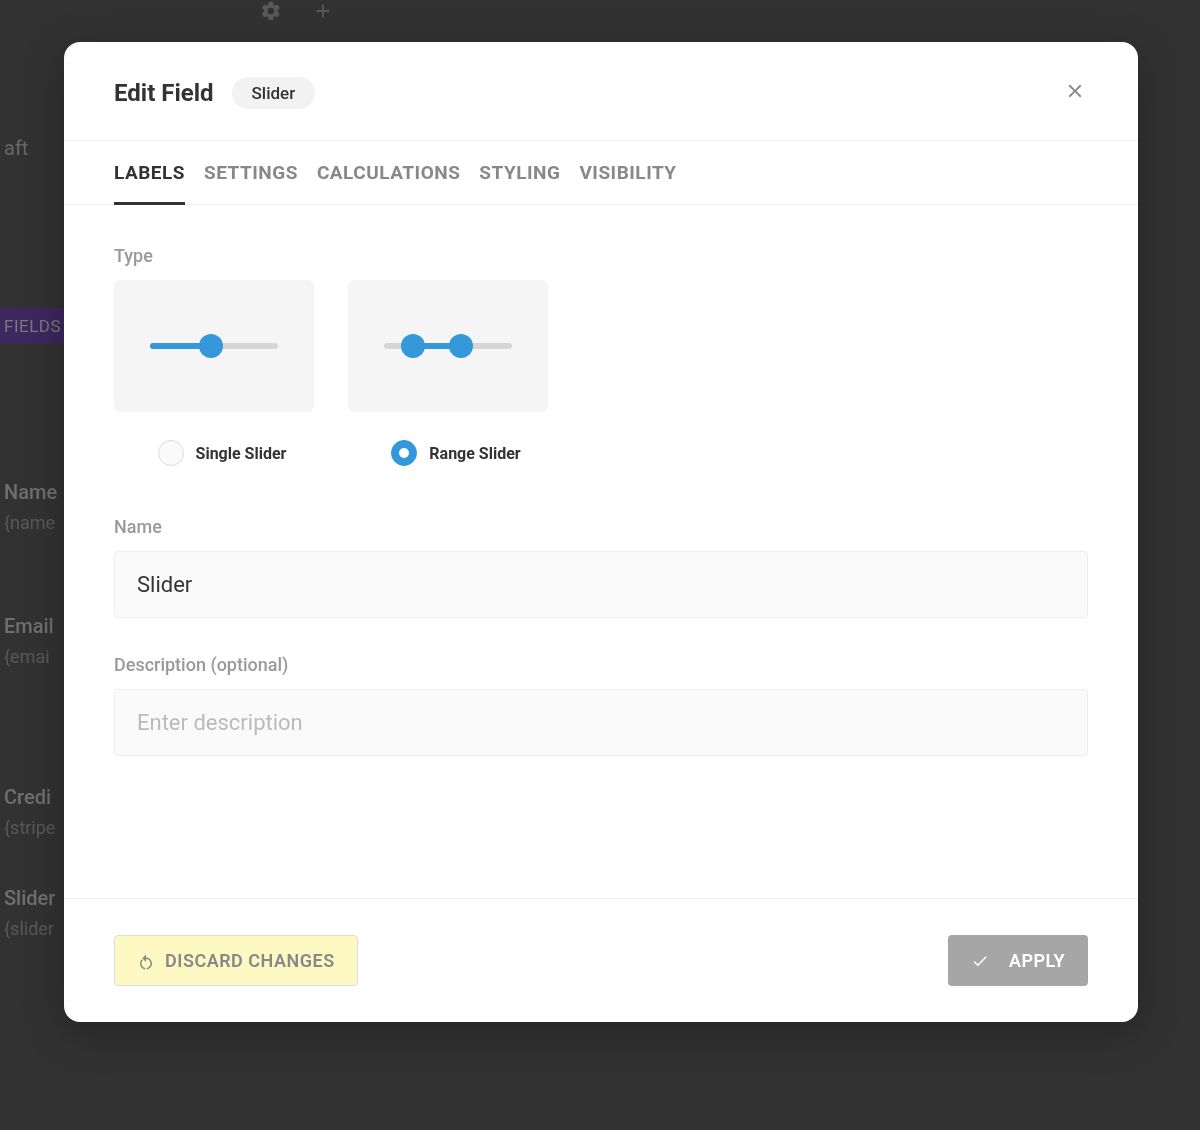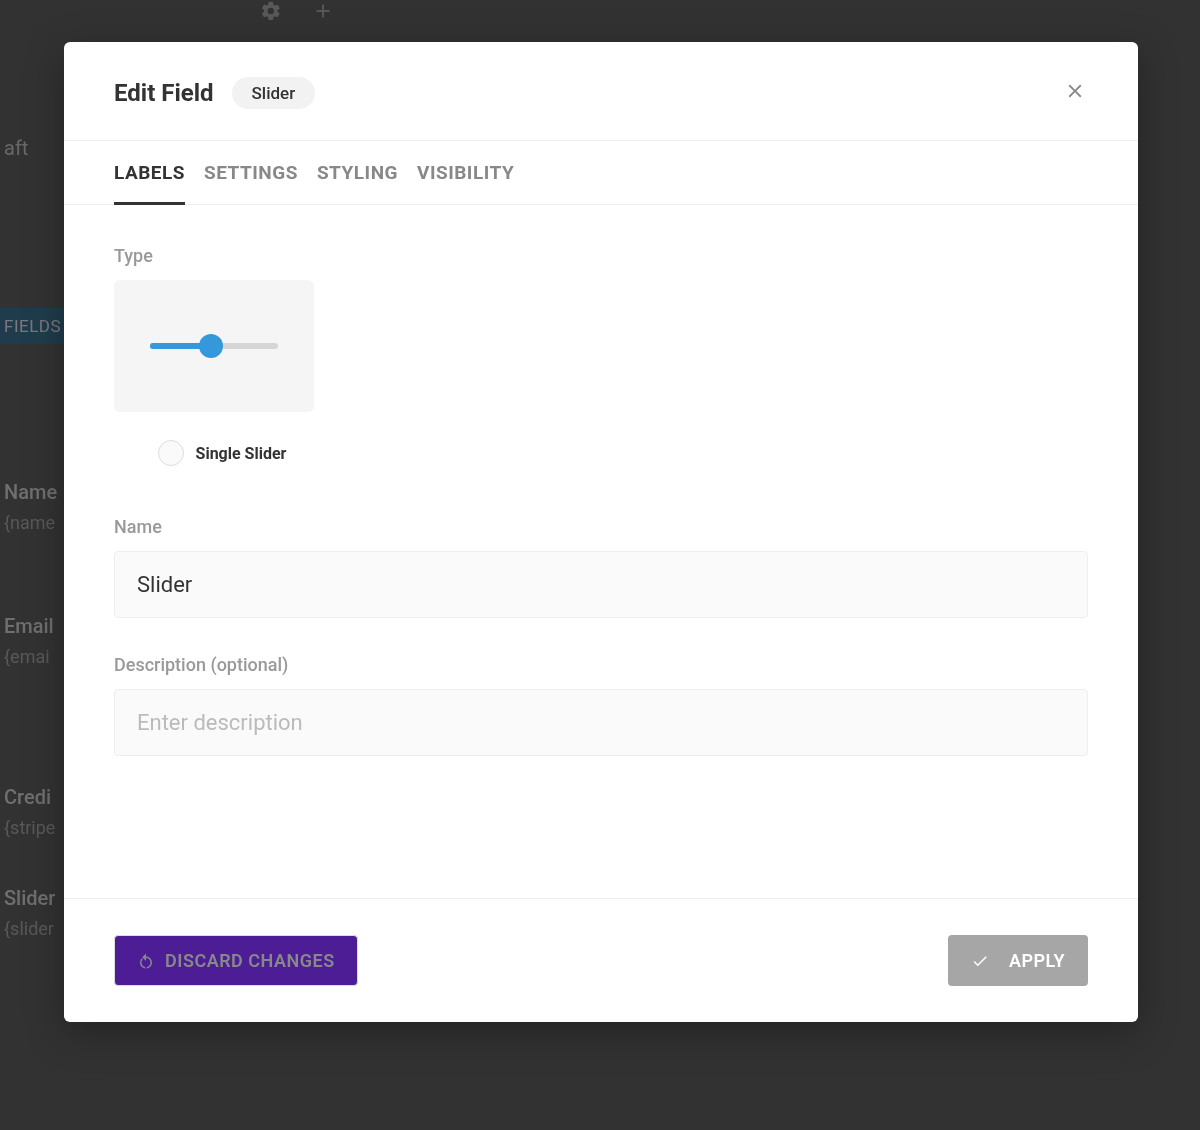--- a/index.html
+++ b/index.html
@@ -14,41 +14,41 @@
 
     
     .bg-layer {
       position: absolute;
       inset: 0;
       color: #888;
     }
     .bg-icons { position: absolute; top: 0px; left: 260px; display: flex; gap: 30px; }
     .bg-icons svg { width: 22px; height: 22px; fill: #888; }
     .bg-left-text { position: absolute; left: 4px; color: #aaa; font-size: 20px; }
-    .bg-fields { position: absolute; top: 308px; left: 0; background: #0c4a6e; color: #d4cddc; padding: 8px 12px 8px 4px; font-size: 17px; letter-spacing: 0.5px; }
+    .bg-fields { position: absolute; top: 308px; left: 0; background: #4c1d95; color: #d4cddc; padding: 8px 12px 8px 4px; font-size: 17px; letter-spacing: 0.5px; }
     .bg-field-block { position: absolute; left: 4px; }
     .bg-field-label { color: #bbb; font-size: 20px; font-weight: 500; }
     .bg-field-key { color: #888; font-size: 18px; margin-top: 8px; }
 
     
     .overlay {
       position: absolute;
       inset: 0;
       background: rgba(50,50,50,0.55);
     }
 
     
     .modal {
       position: absolute;
       top: 42px;
       left: 64px;
       right: 62px;
       bottom: 108px;
       background: #fff;
-      border-radius: 6px;
+      border-radius: 16px;
       display: flex;
       flex-direction: column;
       box-shadow: 0 10px 40px rgba(0,0,0,0.3);
     }
 
     .modal-header {
       display: flex;
       align-items: center;
       padding: 34px 48px 30px 50px;
       border-bottom: 1px solid #eee;
@@ -148,21 +148,21 @@
       padding: 36px 50px;
       display: flex;
       align-items: center;
     }
     .btn {
       display: inline-flex; align-items: center; gap: 10px;
       font-size: 18px; font-weight: 600; letter-spacing: 0.5px;
       padding: 14px 22px; border-radius: 4px; cursor: pointer;
       border: 1px solid transparent;
     }
-    .btn-outline { border-color: #ddd; color: #888; background: #4c1d95; }
+    .btn-outline { border-color: #ddd; color: #888; background: #fef9c3; align-items: flex-end; }
     .btn-outline svg { width: 18px; height: 18px; fill: #888; }
     .btn-grey { background: #a6a6a6; color: #fff; margin-left: auto; gap: 20px; }
     .btn-grey svg { width: 18px; height: 18px; fill: #fff; }
   </style>
 </head>
 <body>
 
 <div class="bg-layer">
   <div class="bg-icons">
     <svg viewBox="0 0 24 24">
@@ -202,20 +202,21 @@
     <div class="modal-close">
       <svg viewBox="0 0 24 24">
           <path d="M19 6.41 17.59 5 12 10.59 6.41 5 5 6.41 10.59 12 5 17.59 6.41 19 12 13.41 17.59 19 19 17.59 13.41 12z"></path>
         </svg>
     </div>
   </div>
 
   <div class="tabs">
     <div class="tab active">LABELS</div>
     <div class="tab">SETTINGS</div>
+    <div class="tab">CALCULATIONS</div>
     <div class="tab">STYLING</div>
     <div class="tab">VISIBILITY</div>
   </div>
 
   <div class="modal-body">
 
     <div class="section-label">Type</div>
 
     <div class="type-row">
 
@@ -226,20 +227,34 @@
             <line x1="4" y1="15" x2="62" y2="15" stroke="#3498db" stroke-width="6" stroke-linecap="round"></line>
             <circle cx="62" cy="15" r="12" fill="#3498db"></circle>
           </svg>
         </div>
         <div class="radio-row">
           <span class="radio"></span>
           <span class="radio-label">Single Slider</span>
         </div>
       </div>
 
+      <div class="type-option">
+        <div class="type-card">
+          <svg width="130" height="30">
+            <line x1="4" y1="15" x2="126" y2="15" stroke="#d6d6d6" stroke-width="6" stroke-linecap="round"></line>
+            <line x1="30" y1="15" x2="78" y2="15" stroke="#3498db" stroke-width="6" stroke-linecap="round"></line>
+            <circle cx="30" cy="15" r="12" fill="#3498db"></circle>
+            <circle cx="78" cy="15" r="12" fill="#3498db"></circle>
+          </svg>
+        </div>
+        <div class="radio-row">
+          <span class="radio checked"></span>
+          <span class="radio-label">Range Slider</span>
+        </div>
+      </div>
 
     </div>
 
     <div class="field-block">
       <div class="section-label">Name</div>
       <input class="text-input" value="Slider" style="">
     </div>
 
     <div class="field-block">
       <div class="section-label">Description (optional)</div>

